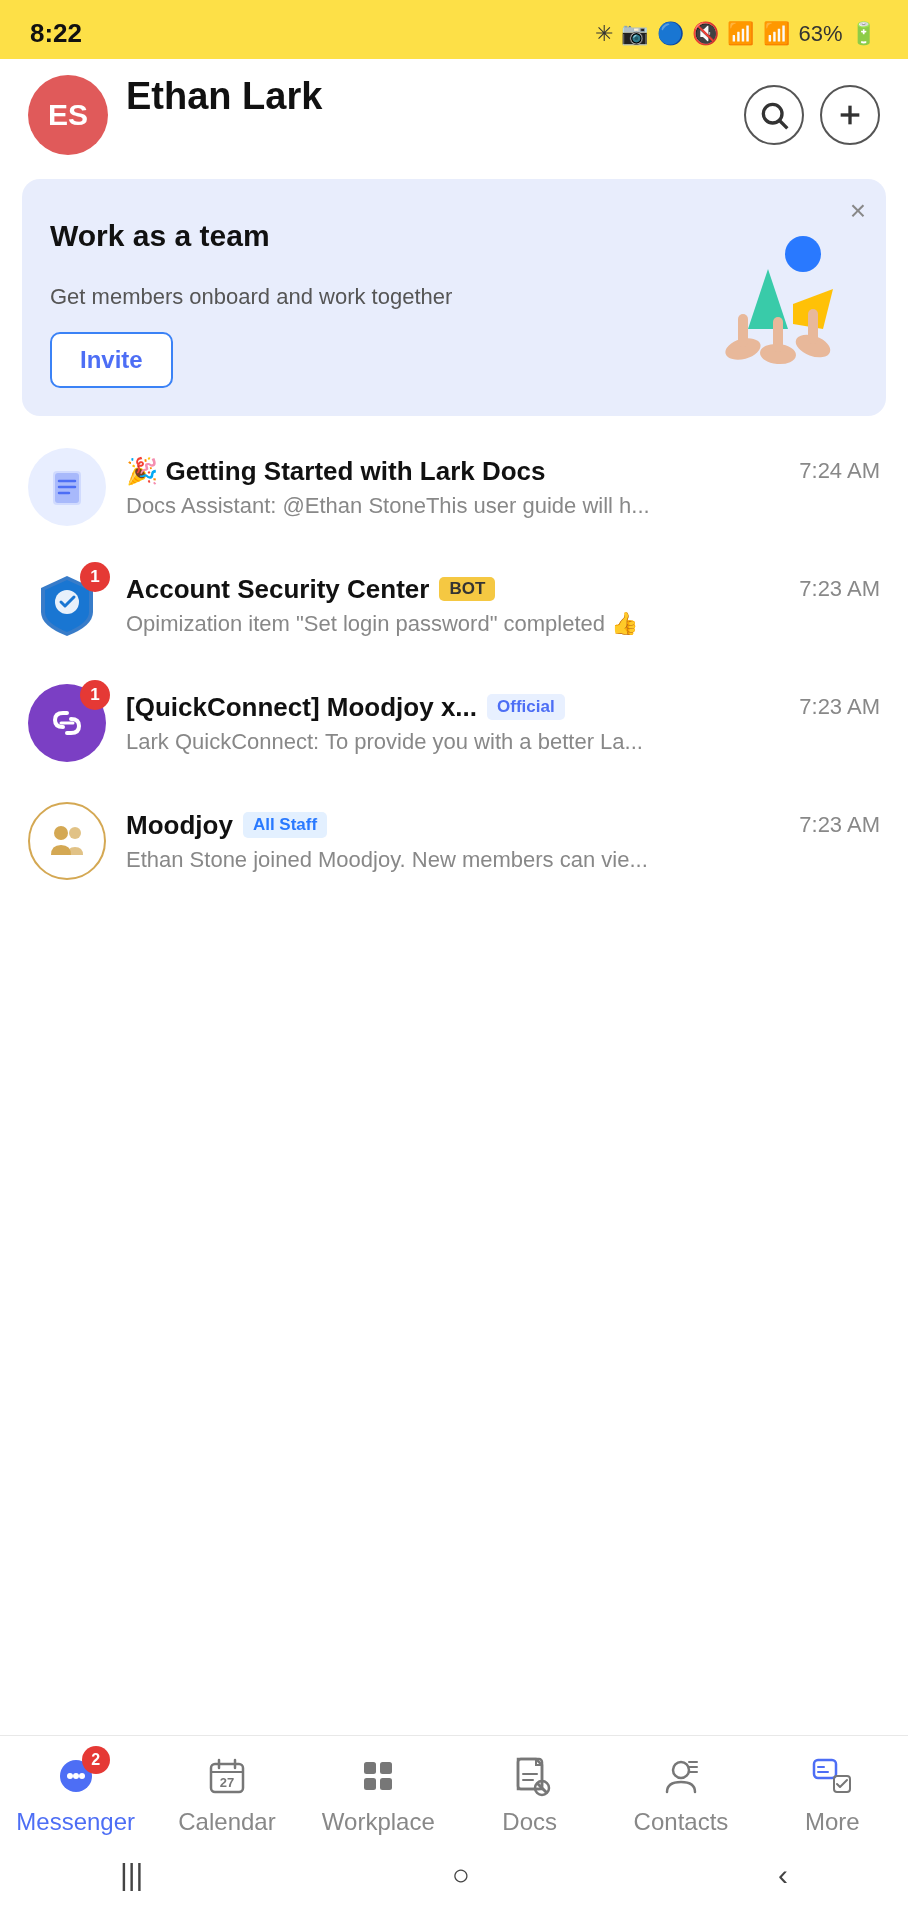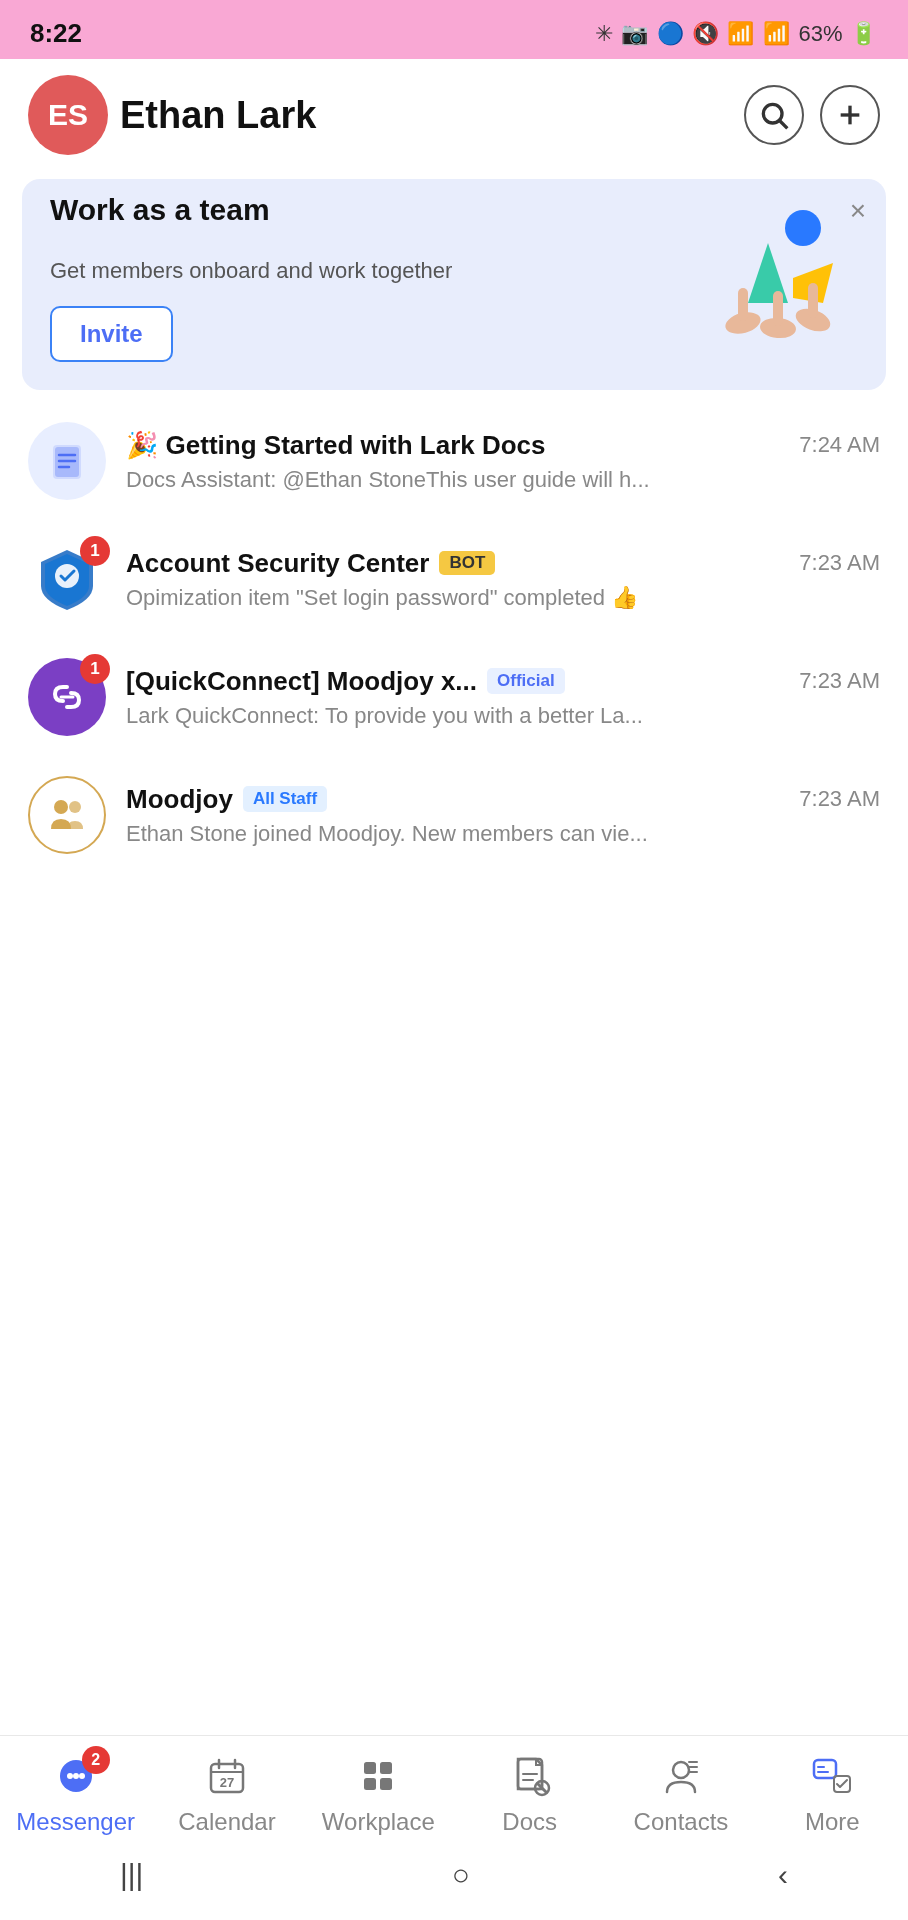--- a/index.html
+++ b/index.html
@@ -12,21 +12,21 @@
       display: flex;
       flex-direction: column;
     }
 
     
     .status-bar {
       display: flex;
       justify-content: space-between;
       align-items: center;
       padding: 18px 30px 10px 30px;
-      background: #f9a8d4;
+      background: #fde047;
     }
     .status-left {
       font-size: 26px;
       font-weight: 600;
       color: #111;
     }
     .status-right {
       display: flex;
       align-items: center;
       gap: 8px;
@@ -37,22 +37,22 @@
     
     .header {
       display: flex;
       align-items: center;
       padding: 16px 28px;
       background: #fff;
       justify-content: space-between;
     }
     .header-left {
       display: flex;
-      align-items: center;
-      gap: 12px;
+      align-items: flex-start;
+      gap: 18px;
     }
     .avatar {
       width: 80px;
       height: 80px;
       border-radius: 50%;
       background: #e05a5a;
       display: flex;
       align-items: center;
       justify-content: center;
       color: #fff;
@@ -87,21 +87,21 @@
       stroke: #333;
       fill: none;
       stroke-width: 2.5;
     }
 
     
     .banner {
       margin: 8px 22px 12px 22px;
       background: #e8edfc;
       border-radius: 18px;
-      padding: 14px 28px 28px 28px;
+      padding: 40px 28px 28px 28px;
       position: relative;
       display: flex;
       align-items: center;
       justify-content: space-between;
       min-height: 170px;
       overflow: hidden;
     }
     .banner-content { flex: 1; }
     .banner-title {
       font-size: 30px;

